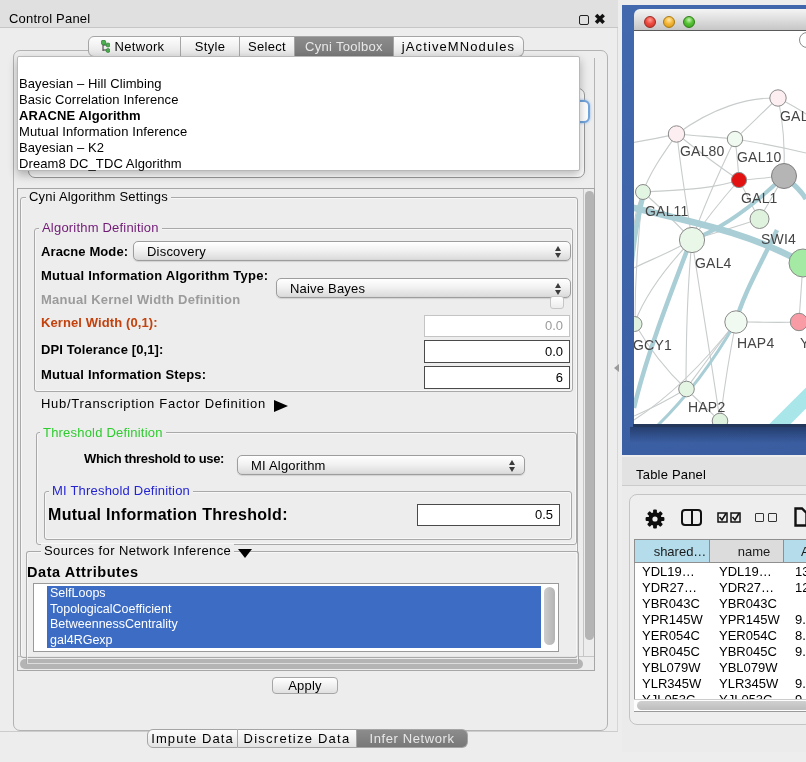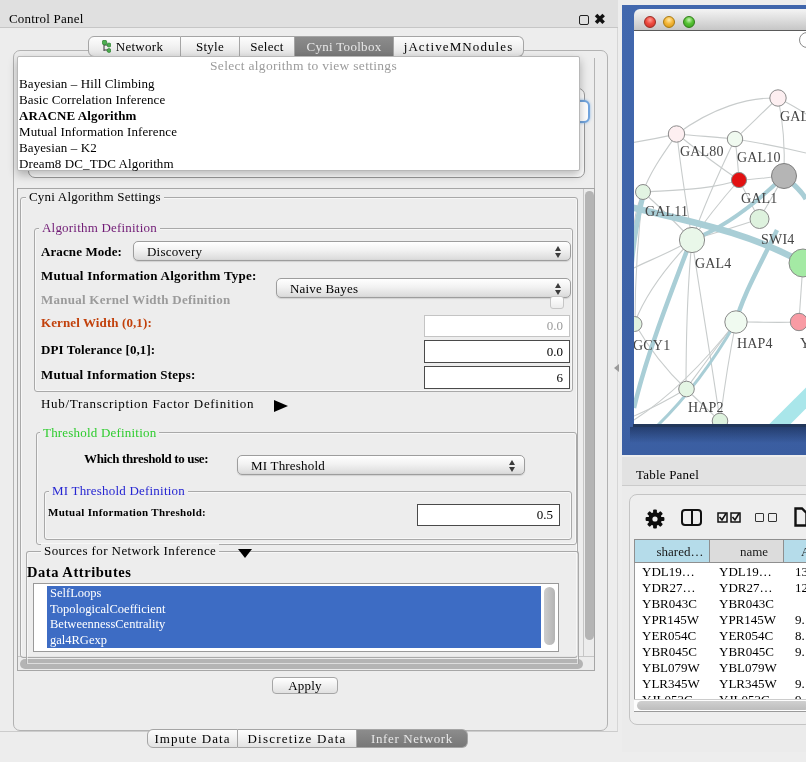--- a/index.html
+++ b/index.html
@@ -1,17 +1,17 @@
 <!DOCTYPE html>
 <html><head><meta charset="utf-8">
 <style>
 html,body{margin:0;padding:0;}
 body{width:806px;height:762px;overflow:hidden;background:#ededed;
  font-family:"Liberation Sans",sans-serif;}
-#page{position:relative;width:806px;height:752px;overflow:hidden;font-family:Liberation Serif, serif;}
+#page{position:relative;width:806px;height:752px;overflow:hidden;}
 .abs{position:absolute;}
 .lbl13{font-size:13px;letter-spacing:.2px;color:#000;}
 .b{font-weight:bold;}
 .grp{position:absolute;border:1px solid #a9a9a9;border-radius:3px;
  box-shadow:inset 0 0 0 1px rgba(255,255,255,.55);}
 .gl{position:absolute;font-size:13px;letter-spacing:.2px;background:#ededed;
  padding:0 3px;line-height:13px;white-space:nowrap;}
 .combo{position:absolute;height:20px;border:1px solid #9d9d9d;border-radius:5px;
  background:linear-gradient(#ffffff,#f2f2f2 45%,#dcdcdc 95%,#d2d2d2);
  font-size:13px;line-height:20px;color:#000;box-sizing:border-box;
@@ -118,28 +118,28 @@
 
 <div class="abs lbl13" style="left:41px;top:396px;letter-spacing:.7px;">Hub/Transcription Factor Definition</div>
 <div class="abs" style="left:274px;top:400px;width:0;height:0;border-top:6px solid transparent;
   border-bottom:6px solid transparent;border-left:14px solid #000;"></div>
 
 <div class="grp" style="left:36px;top:432px;width:539px;height:111px;"></div>
 <div class="gl" style="left:40px;top:426px;color:#2ecc2e;">Threshold Definition</div>
 
 <div class="row-lbl" style="left:84px;top:451px;letter-spacing:-.35px;">Which threshold to use:</div>
 <div class="combo" style="left:237px;top:455px;width:288px;">
-      <span class="t">MI Threshold</span>
+      <span class="t">MI Algorithm</span>
       <span class="carr"></span>
     </div>
 
 <div class="grp" style="left:44px;top:491px;width:526px;height:47px;"></div>
 <div class="gl" style="left:49px;top:484px;color:#2525d2;">MI Threshold Definition</div>
 
-<div class="row-lbl" style="left:48px;top:506px;font-size:11px;letter-spacing:.3px;">Mutual Information Threshold:</div>
+<div class="row-lbl" style="left:48px;top:506px;font-size:16px;letter-spacing:.3px;">Mutual Information Threshold:</div>
 <div class="fld" style="left:417px;top:504px;width:143px;height:22px;border:1px solid #4a4a4a;
   color:#000;line-height:20px;">0.5</div>
 
 <div class="grp" style="left:26px;top:551px;width:551px;height:112px;border-bottom:none;border-radius:3px 3px 0 0;"></div>
 <div class="gl" style="left:41px;top:544px;letter-spacing:.4px;">Sources for Network Inference</div>
 <div class="abs" style="left:238px;top:549px;width:0;height:0;border-left:7px solid transparent;
   border-right:7px solid transparent;border-top:9px solid #000;"></div>
 <div class="abs lbl13 b" style="left:27px;top:564px;font-size:14.5px;letter-spacing:.55px;">Data Attributes</div>
 
 <div class="abs" style="left:33px;top:583px;width:526px;height:69px;background:#fff;
@@ -324,18 +324,16 @@
 
 <div class="abs" style="left:634px;top:699px;width:172px;height:12px;background:#fdfdfd;
   border-top:1px solid #ccc;box-sizing:border-box;"></div>
 <div class="abs" style="left:637px;top:701px;width:172px;height:9px;border-radius:5px;
   background:linear-gradient(#d0d0d0,#bdbdbd);"></div>
 <div class="abs" style="left:634px;top:711px;width:172px;height:1px;background:#9a9a9a;"></div>
 
 <div class="abs" style="left:17px;top:56px;width:563px;height:115px;background:#fff;
   border:1px solid #b8b8b8;border-radius:2px;box-sizing:border-box;
   box-shadow:0 4px 10px rgba(0,0,0,.28);"></div>
-<div class="abs" style="left:22px;top:58px;width:563px;text-align:center;font-size:13.5px;
-  letter-spacing:.3px;color:#9b9b9b;">Select algorithm to view settings</div>
 <div class="abs" style="left:19px;top:75.5px;font-size:13px;line-height:16px;letter-spacing:.1px;color:#000;">
 Bayesian – Hill Climbing<br>Basic Correlation Inference<br><span class="b">ARACNE Algorithm</span><br>Mutual Information Inference<br>Bayesian – K2<br>Dream8 DC_TDC Algorithm</div>
 
 </div>
 
 </body></html>

